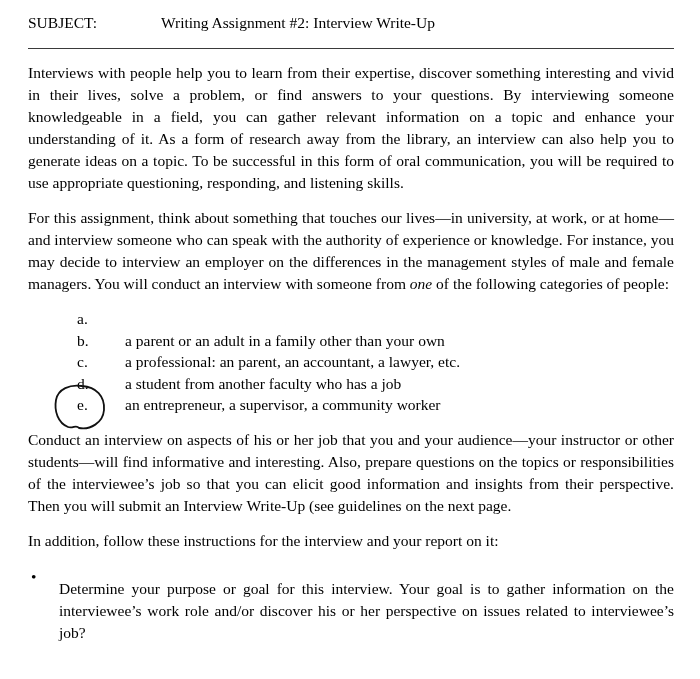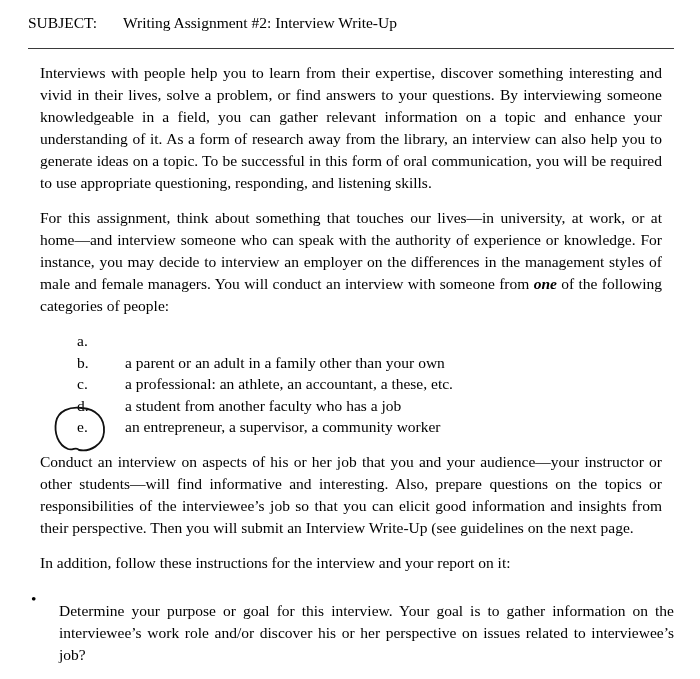--- a/index.html
+++ b/index.html
@@ -18,34 +18,35 @@
     box-sizing: border-box;
     width: 700px;
     height: 679px;
     padding: 12px 26px 0 28px;
   }
   .header-row {
     display: flex;
     align-items: baseline;
     font-size: 15.5px;
     margin-top: 2px;
+    gap: 38px;
   }
   .subject-label {
     min-width: 95px;
   }
   .rule {
     border: none;
     border-top: 1.4px solid #3a3a3a;
     margin: 16px 0 2px 0;
   }
   p.body-para {
     font-size: 15.5px;
     line-height: 22px;
     text-align: justify;
-    margin: 13px 12px;
+    margin: 13px 0;
   }
   .list {
     margin: 12px 0 0 0;
   }
   .list-row {
     display: flex;
     font-size: 15.5px;
     line-height: 21.5px;
     padding-left: 49px;
     position: relative;
@@ -78,21 +79,21 @@
   .bullet-marker {
     flex: 0 0 28px;
     padding-left: 3px;
   }
   .bullet-text {
     flex: 1;
     text-align: justify;
     margin-top: 12px;
   }
   b { font-weight: normal; }
-  i { font-style: italic; font-weight: bold; }
+  i { font-style: italic; }
 </style>
 </head>
 <body>
 
 <div class="page">
 
   <div class="header-row">
     <span class="subject-label">SUBJECT:</span>
     <span class="subject-title">Writing Assignment #2:  Interview Write-Up</span>
   </div>
@@ -109,21 +110,21 @@
       <span class="list-letter">a.</span>
     </div>
 
     <div class="list-row">
       <span class="list-letter">b.</span>
       <span class="list-text"><span>a parent or an adult in a family </span><b>other</b><span> than your own</span></span>
     </div>
 
     <div class="list-row">
       <span class="list-letter">c.</span>
-      <span class="list-text"><span>a professional: an athlete, an accountant, a these, etc.</span><b></b><span></span></span>
+      <span class="list-text"><span>a professional: an parent, an accountant, a lawyer, etc.</span><b></b><span></span></span>
     </div>
 
     <div class="list-row">
       <span class="list-letter">d.</span>
       <span class="list-text"><span>a student from another faculty </span><b>who has a job</b><span></span></span>
     </div>
 
     <div class="list-row">
       <svg class="circle-annotation" viewBox="0 0 56 48" xmlns="http://www.w3.org/2000/svg">
         <path d="M 30 3

